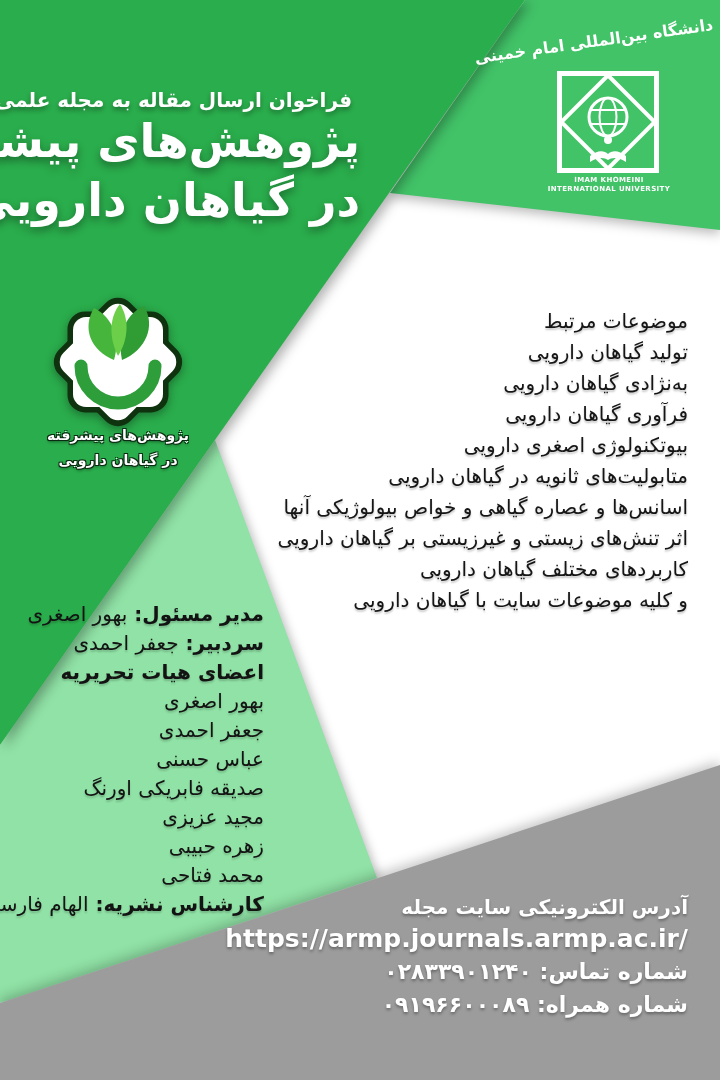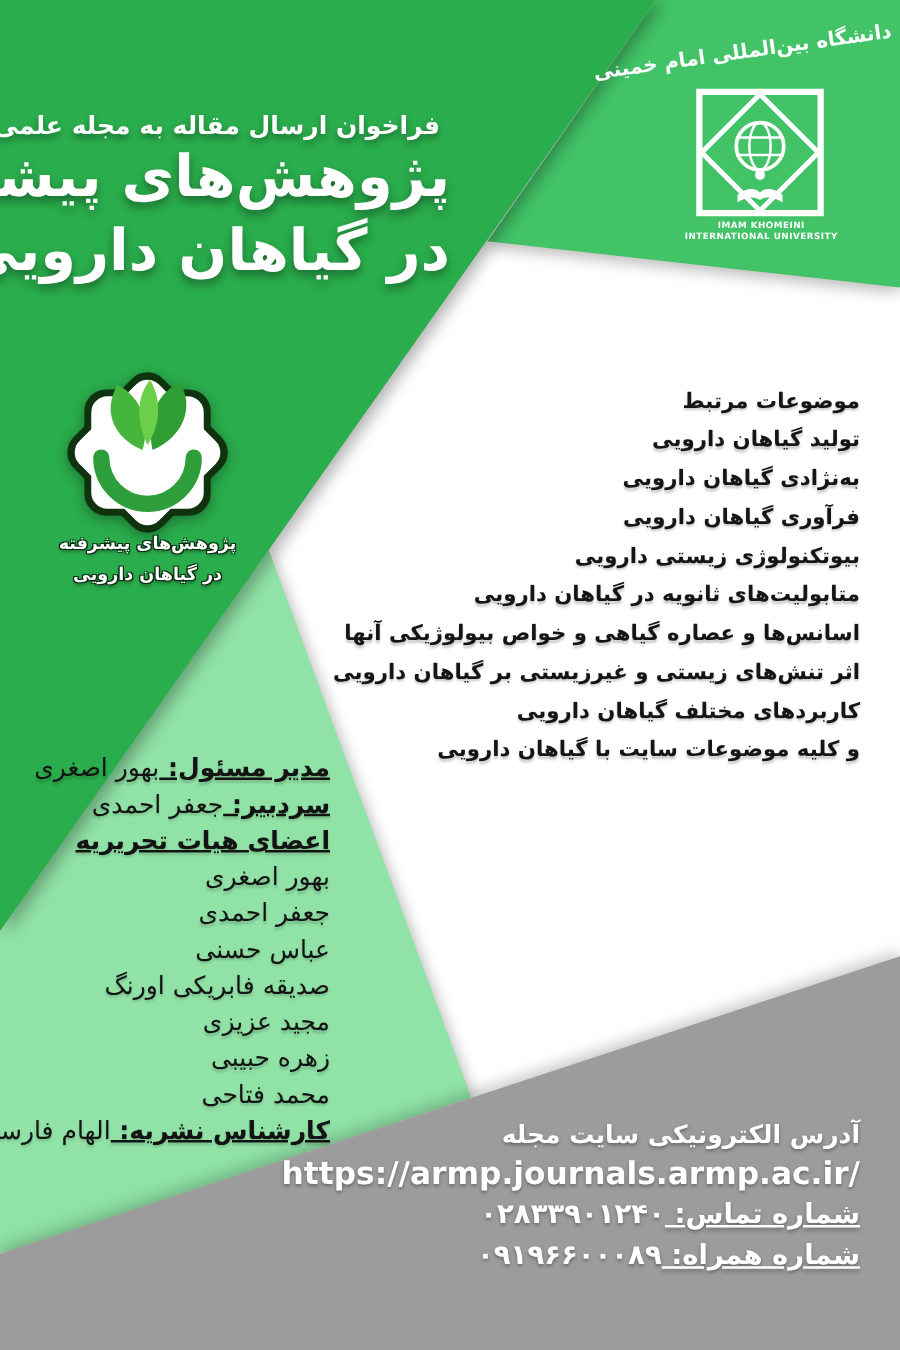--- a/index.html
+++ b/index.html
@@ -26,27 +26,27 @@
   .uni-en { position:absolute; left:547px; top:176px; width:124px; text-align:center;
             color:#fff; font-size:7px; font-weight:bold; letter-spacing:.4px; line-height:9px; }
 
   .badge-star { position:absolute; left:46px; top:290px; filter:drop-shadow(0 3px 5px rgba(0,0,0,.35)); }
   .badge-caption { position:absolute; left:40px; top:423px; width:156px; text-align:center;
                    color:#fff; font-weight:bold; font-size:14px; line-height:25px; direction:rtl;
                    text-shadow:-1px -1px 0 #0a2c12, 1px -1px 0 #0a2c12, -1px 1px 0 #0a2c12,
                                1px 1px 0 #0a2c12, 0 2px 3px rgba(0,0,0,.45); }
 
   .topics { position:absolute; top:306px; right:32px; direction:rtl; text-align:right;
-            color:#151515; font-size:17px; font-weight:bold; line-height:31px;
+            color:#151515; font-size:20px; font-weight:normal; line-height:31px;
             white-space:nowrap; text-shadow:0 2px 2px rgba(0,0,0,.22); }
 
   .staff { position:absolute; top:600px; right:456px; direction:rtl; text-align:right;
            color:#131313; font-size:20px; line-height:29px; white-space:nowrap;
            text-shadow:0 2px 2px rgba(0,0,0,.18); }
-  .staff-label { font-weight:bold;text-decoration:underline; }
+  .staff-label { font-weight:bold; }
   .staff-name  { font-weight:normal; }
 
   .contact { position:absolute; top:892px; right:32px; direction:rtl; text-align:right;
              color:#fff; white-space:nowrap; text-shadow:0 2px 3px rgba(0,0,0,.35); }
   .contact-heading { font-size:20px; font-weight:bold; line-height:31px; }
   .contact-url     { direction:ltr; font-size:25px; font-weight:bold; line-height:32px; }
   .contact-phone   { font-size:22px; font-weight:bold; line-height:33px; }
 </style>
 </head>
 <body>
@@ -101,21 +101,21 @@
   <div class="badge-caption">
     <div>پژوهش‌های پیشرفته</div>
     <div>در گیاهان دارویی</div>
   </div>
 
   <div class="topics">
     <div>موضوعات مرتبط</div>
     <div>تولید گیاهان دارویی</div>
     <div>به‌نژادی گیاهان دارویی</div>
     <div>فرآوری گیاهان دارویی</div>
-    <div>بیوتکنولوژی زیستی دارویی</div>
+    <div>بیوتکنولوژی اصغری دارویی</div>
     <div>متابولیت‌های ثانویه در گیاهان دارویی</div>
     <div>اسانس‌ها و عصاره گیاهی و خواص بیولوژیکی آنها</div>
     <div>اثر تنش‌های زیستی و غیرزیستی بر گیاهان دارویی</div>
     <div>کاربردهای مختلف گیاهان دارویی</div>
     <div>و کلیه موضوعات سایت با گیاهان دارویی</div>
   </div>
 
   <div class="staff">
     <div><span class="staff-label">مدیر مسئول: </span><span class="staff-name">بهور اصغری</span></div>
     <div><span class="staff-label">سردبیر: </span><span class="staff-name">جعفر احمدی</span></div>

